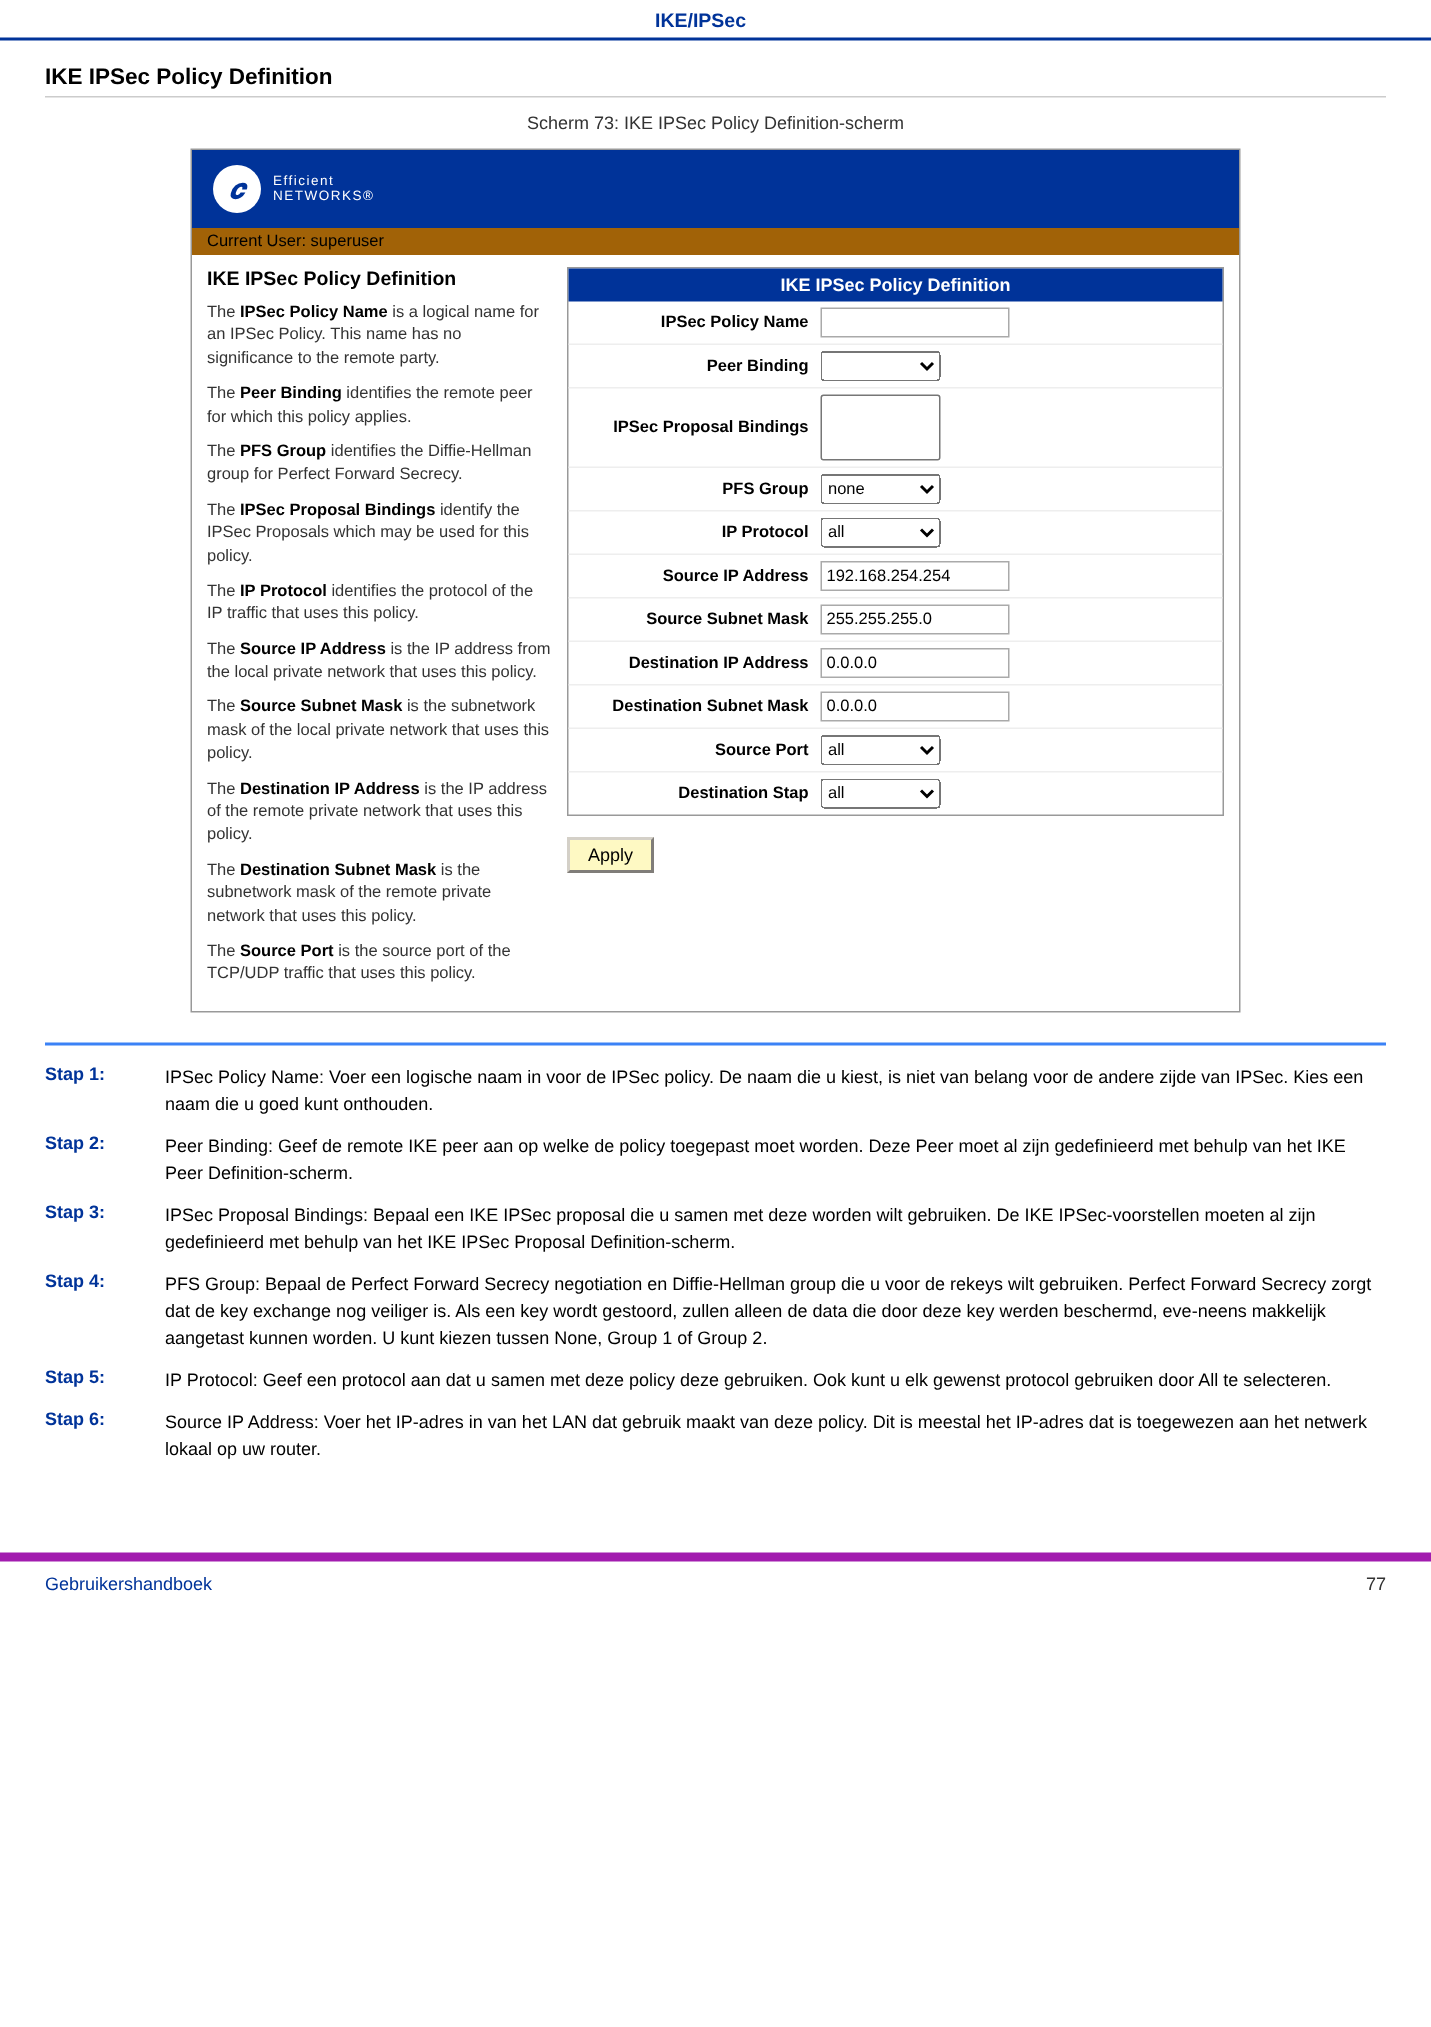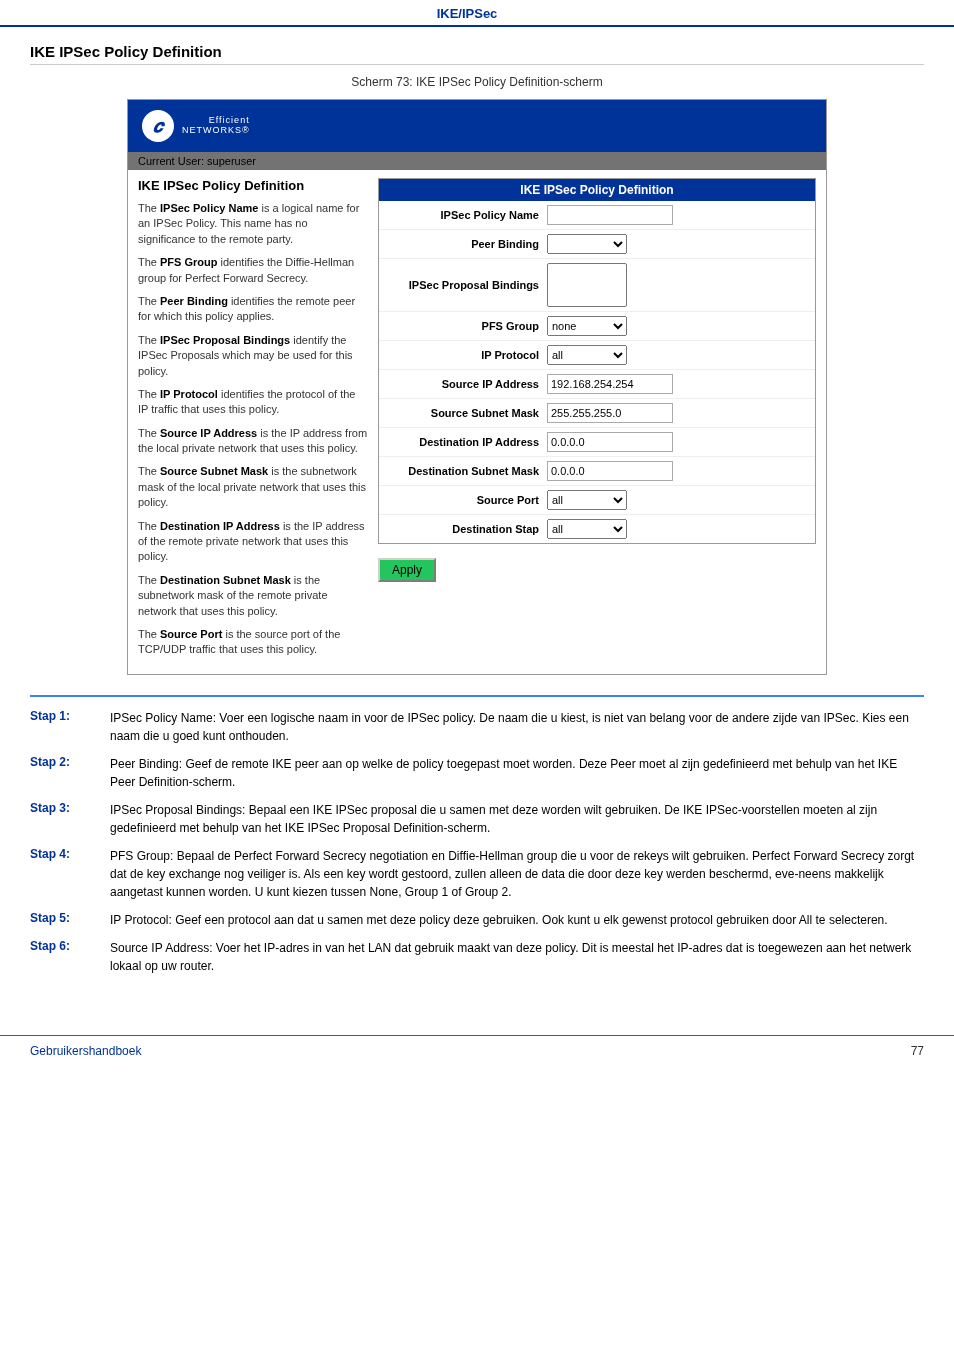--- a/index.html
+++ b/index.html
@@ -73,31 +73,30 @@
       font-size: 18px;
       color: #003399;
       font-style: italic;
       font-weight: bold;
     }
     .logo-text {
       color: #fff;
       font-size: 16px;
       font-weight: bold;
       line-height: 1.1;
-      text-align: right;
     }
     .logo-text span {
       display: block;
       font-size: 9px;
       font-weight: normal;
       letter-spacing: 1px;
     }
 
     .user-bar {
-      background: #737373;
+      background: #a16207;
       padding: 3px 10px;
       font-size: 11px;
       color: #000;
     }
 
     .ui-inner {
       padding: 8px 10px;
       display: flex;
       gap: 10px;
     }
@@ -182,21 +181,21 @@
       font-size: 11px;
       min-width: 80px;
     }
 
     .apply-area {
       margin-top: 10px;
       padding: 4px 0;
     }
 
     .apply-btn {
-      background: #22c55e;
+      background: #fef9c3;
       border: 2px outset #d4d0c8;
       padding: 3px 12px;
       font-size: 12px;
       cursor: pointer;
     }
 
     
     .steps-section {
       margin-top: 20px;
       border-top: 2px solid #3b82f6;
@@ -219,21 +218,21 @@
 
     .step-text {
       font-size: 12px;
       color: #000;
       line-height: 1.5;
     }
 
     
     .page-footer {
       margin-top: 30px;
-      border-top: 1px solid #a21caf;
+      border-top: 6px solid #a21caf;
       padding: 8px 30px;
       display: flex;
       justify-content: space-between;
       align-items: center;
     }
 
     .footer-left {
       color: #003399;
       font-size: 12px;
     }
@@ -269,22 +268,22 @@
     <div class="user-bar">
       <span>Current User: superuser</span>
     </div>
 
     <div class="ui-inner">
 
       <div class="left-panel">
         <div class="left-panel-title">IKE IPSec Policy Definition</div>
 
         <p>The <strong>IPSec Policy Name</strong> is a logical name for an IPSec Policy. This name has no significance to the remote party.</p>
+        <p>The <strong>Peer Binding</strong> identifies the remote peer for which this policy applies.</p>
         <p>The <strong>PFS Group</strong> identifies the Diffie-Hellman group for Perfect Forward Secrecy.</p>
-        <p>The <strong>Peer Binding</strong> identifies the remote peer for which this policy applies.</p>
         <p>The <strong>IPSec Proposal Bindings</strong> identify the IPSec Proposals which may be used for this policy.</p>
         <p>The <strong>IP Protocol</strong> identifies the protocol of the IP traffic that uses this policy.</p>
         <p>The <strong>Source IP Address</strong> is the IP address from the local private network that uses this policy.</p>
         <p>The <strong>Source Subnet Mask</strong> is the subnetwork mask of the local private network that uses this policy.</p>
         <p>The <strong>Destination IP Address</strong> is the IP address of the remote private network that uses this policy.</p>
         <p>The <strong>Destination Subnet Mask</strong> is the subnetwork mask of the remote private network that uses this policy.</p>
         <p>The <strong>Source Port</strong> is the source port of the TCP/UDP traffic that uses this policy.</p>
       </div>
 
       <div class="right-panel">

